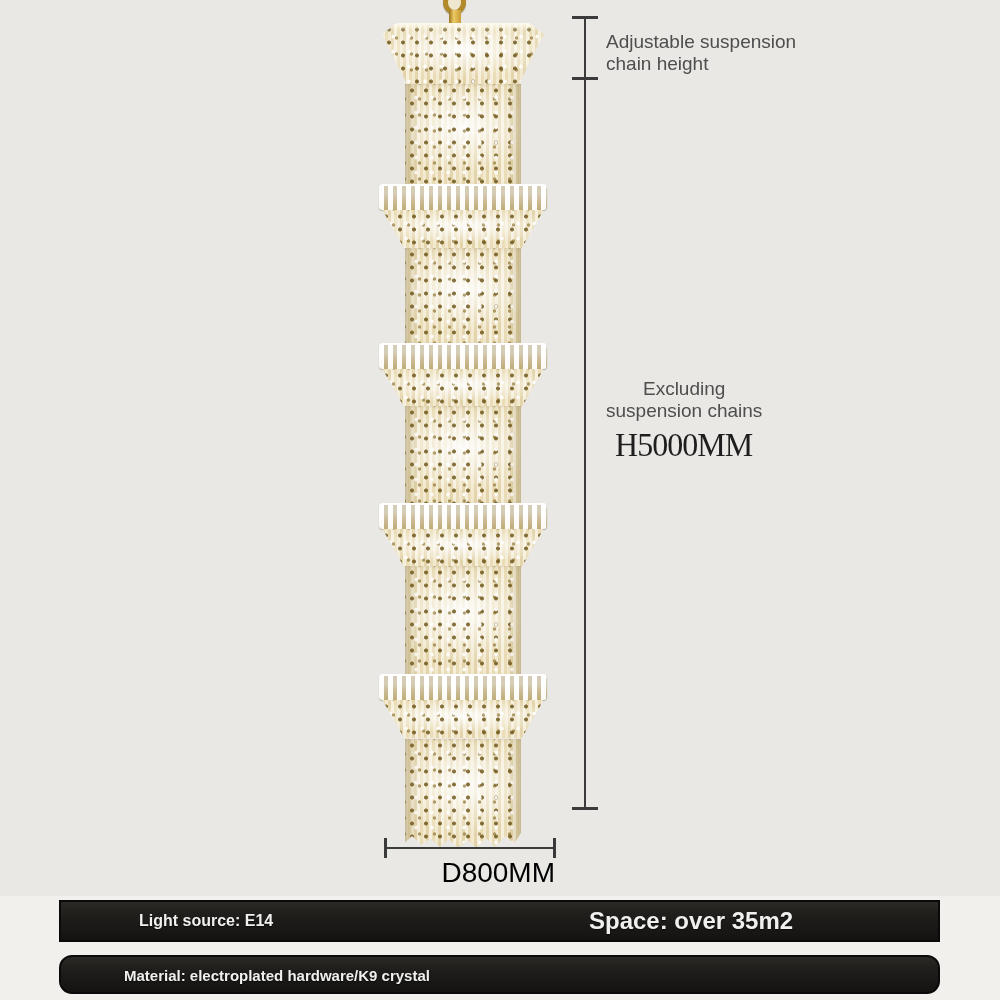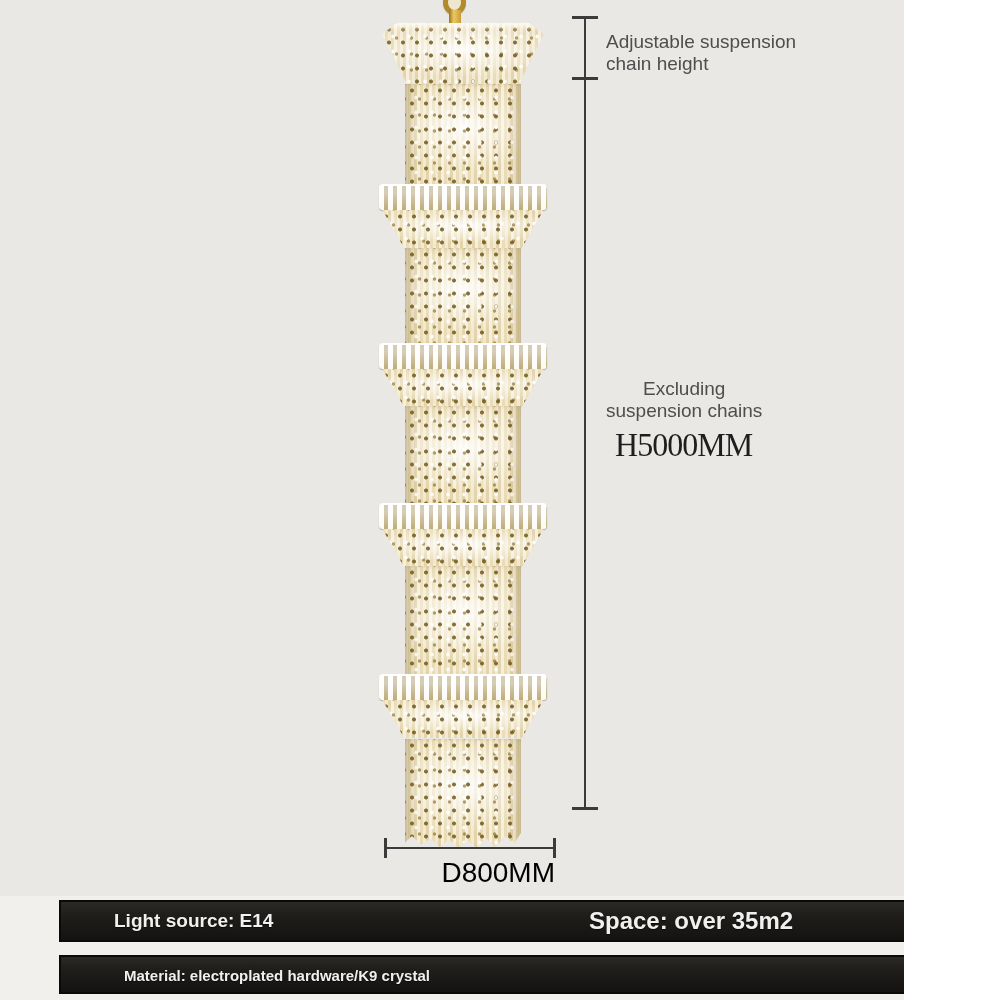--- a/index.html
+++ b/index.html
@@ -1,18 +1,18 @@
 <!DOCTYPE html>
 <html><head>
 <meta charset="utf-8">
 <style>
   html,body{margin:0;padding:0;}
   .canvas{
     position:relative;
-    width:904px;height:1000px;
+    width:1000px;height:1000px;
     background:#e9e8e5;
     overflow:hidden;
     font-family:"Liberation Sans",sans-serif;
   }
   
   .ring{
     position:absolute;left:443px;top:-10px;width:13px;height:15px;
     border:5px solid #b28a2c;border-radius:50%;
     background:#efe6cf;
     box-shadow:inset 0 1px 1px #f7e7b0, 0 1px 1px rgba(0,0,0,.25);
@@ -80,27 +80,27 @@
     font-size:28px;color:#000000;
   }
   
   .footer{position:absolute;left:0;top:896px;width:1000px;height:104px;background:#f1f0ed;}
   .bar{
     position:absolute;left:59px;width:881px;box-sizing:border-box;
     background:linear-gradient(180deg,#2b2a27 0%,#201f1c 30%,#141312 100%);
     border:2px solid #0a0a0a;
   }
   .bar1{top:900px;height:42px;}
-  .bar2{top:955px;height:39px;}
+  .bar2{top:955px;height:39px;border-radius:13px;}
   .bar span{
     position:absolute;top:50%;transform:translateY(-50%);
     color:#f0f0ef;font-weight:bold;white-space:nowrap;
     text-shadow:0 1px 1px rgba(0,0,0,.6);
   }
-  .s-left1{left:53px;font-size:19px;}
+  .s-left1{left:78px;font-size:16px;}
   .s-right1{left:528px;font-size:24px;text-align:center;}
   .s-left2{left:63px;font-size:15px;}
   .s-right2{left:524px;font-size:22px;}
 </style>
 </head>
 <body>
 
 <div class="canvas">
 
   <div>

